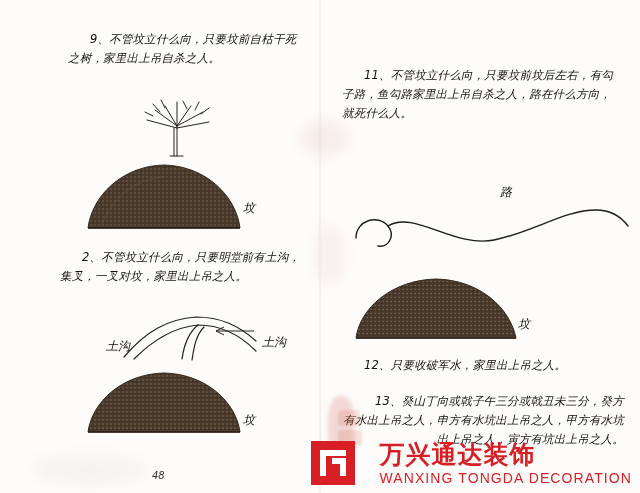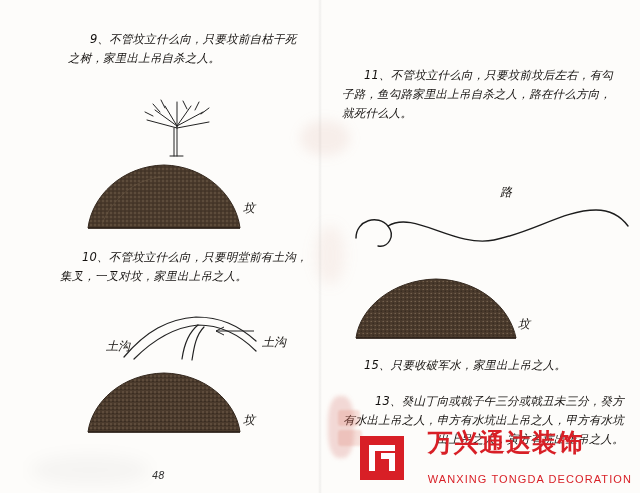--- a/index.html
+++ b/index.html
@@ -126,24 +126,24 @@
     line-height: 1;
   }
   .logo-cn {
     font-size: 25px;
     font-weight: bold;
     color: #d81f26;
     letter-spacing: 1px;
     font-family: "DejaVu Sans", sans-serif;
   }
   .logo-en {
-    font-size: 11px;
+    font-size: 14px;
     color: #d81f26;
     letter-spacing: 1.1px;
-    margin-top: 19px;
+    margin-top: 4px;
     font-family: "Liberation Sans", sans-serif;
   }
 
   svg { display: block; }
 </style>
 </head>
 <body>
 
 <div id="page">
 
@@ -186,21 +186,21 @@
           <circle cx="3" cy="3" r="0.6" fill="#2c2118"></circle>
         </pattern>
       </defs>
       <path d="M6 72 C10 40 40 10 82 9 C124 10 154 40 158 72 Z" fill="url(#speck1)" stroke="#33271d" stroke-width="1"></path>
       <path d="M6 72 L158 72" stroke="#2b2119" stroke-width="1.5"></path>
       <path d="M20 68 C30 44 52 22 82 21" stroke="#6f5c48" stroke-width="0.8" fill="none" opacity="0.6"></path>
     </svg>
 
     <div class="label" style="left:243px; top:192px;">坟</div>
 
-    <div class="para indent" style="left:60px; top:240px; width:250px;">10、不管坟立什么向，只要明堂前有土沟，集叉，一叉对坟，家里出上吊之人。</div>
+    <div class="para indent" style="left:60px; top:240px; width:250px;">2、不管坟立什么向，只要明堂前有土沟，集叉，一叉对坟，家里出上吊之人。</div>
 
     <svg style="position:absolute; left:120px; top:305px;" width="140" height="50" viewBox="0 0 140 50">
       <g stroke="#222" stroke-width="1.2" fill="none" stroke-linecap="round">
         <path d="M4 44 C26 18 48 6 76 4 C100 4 118 12 136 28"></path>
         <path d="M14 46 C36 24 56 14 78 12 C100 12 120 22 136 38"></path>
         <path d="M62 46 C64 32 68 20 78 12"></path>
         <path d="M72 47 C74 34 76 22 84 14"></path>
       </g>
     </svg>
 
@@ -252,21 +252,21 @@
           <circle cx="1.2" cy="1.4" r="0.7" fill="#7e6a56"></circle>
           <circle cx="3.2" cy="3.2" r="0.6" fill="#2a2017"></circle>
         </pattern>
       </defs>
       <path d="M6 66 C10 36 42 8 86 7 C130 8 160 36 166 66 Z" fill="url(#speck3)" stroke="#33271d" stroke-width="1"></path>
       <path d="M6 66 L166 66" stroke="#2b2119" stroke-width="1.5"></path>
     </svg>
 
     <div class="label" style="left:198px; top:272px;">坟</div>
 
-    <div class="para indent" style="left:22px; top:312px; width:276px;">15、只要收破军水，家里出上吊之人。</div>
+    <div class="para indent" style="left:22px; top:312px; width:276px;">12、只要收破军水，家里出上吊之人。</div>
 
     <div class="para indent" style="left:22px; top:348px; width:282px;text-align:right;">13、癸山丁向或戟子午三分或戟丑未三分，癸方有水出上吊之人，申方有水坑出上吊之人，甲方有水坑出上吊之人，寅方有坑出上吊之人。</div>
 
 
     <div class="smudge" style="left:18px; top:366px; width:22px; height:16px;"></div>
     <div class="smudge" style="left:18px; top:386px; width:24px; height:16px;"></div>
     <div class="smudge2" style="left:8px; top:352px; width:26px; height:62px;"></div>
   </div>
 
   <div class="logo">

